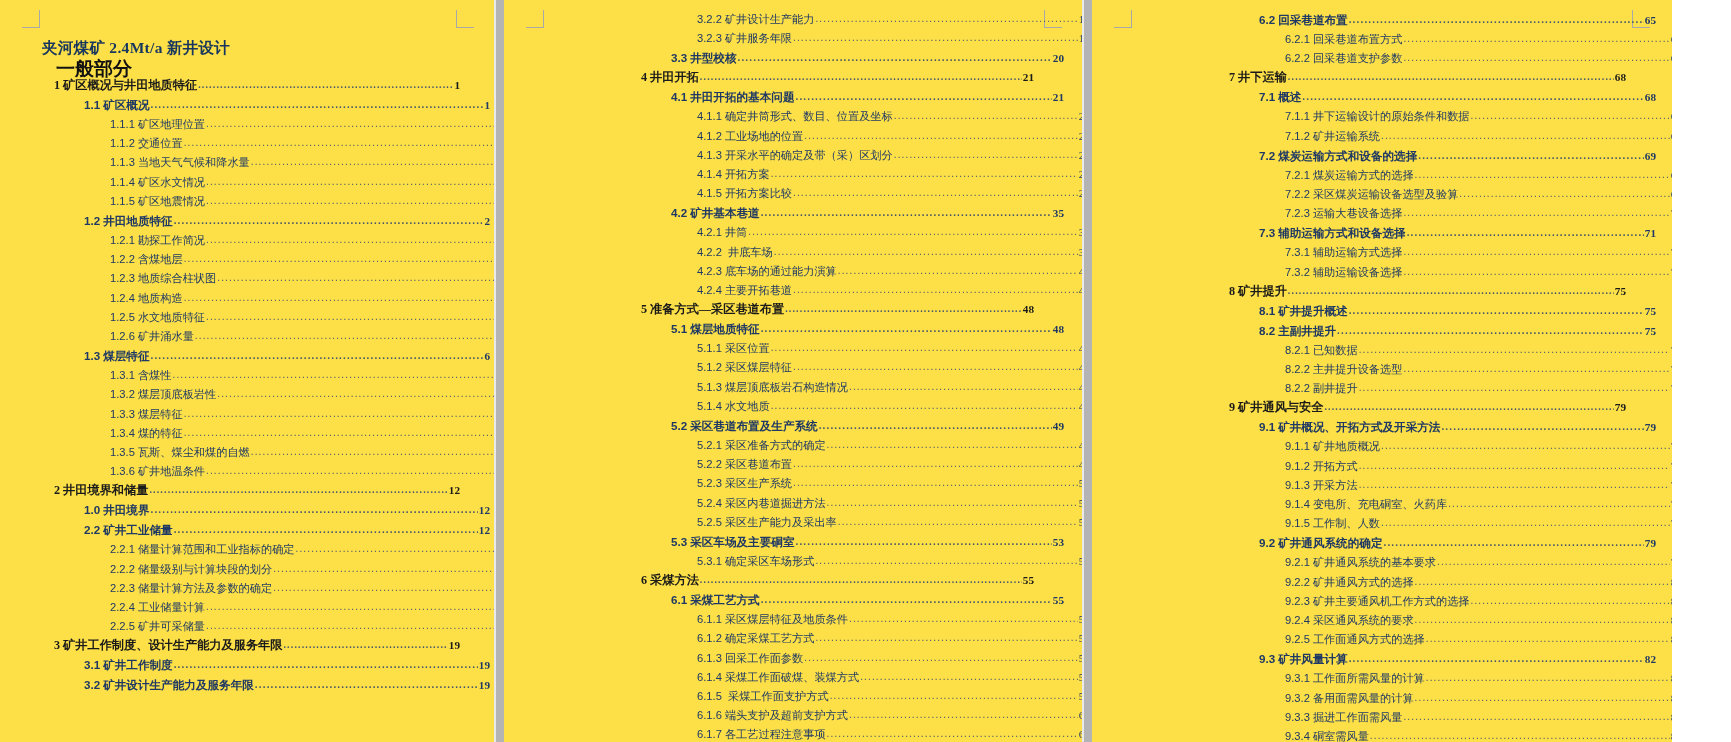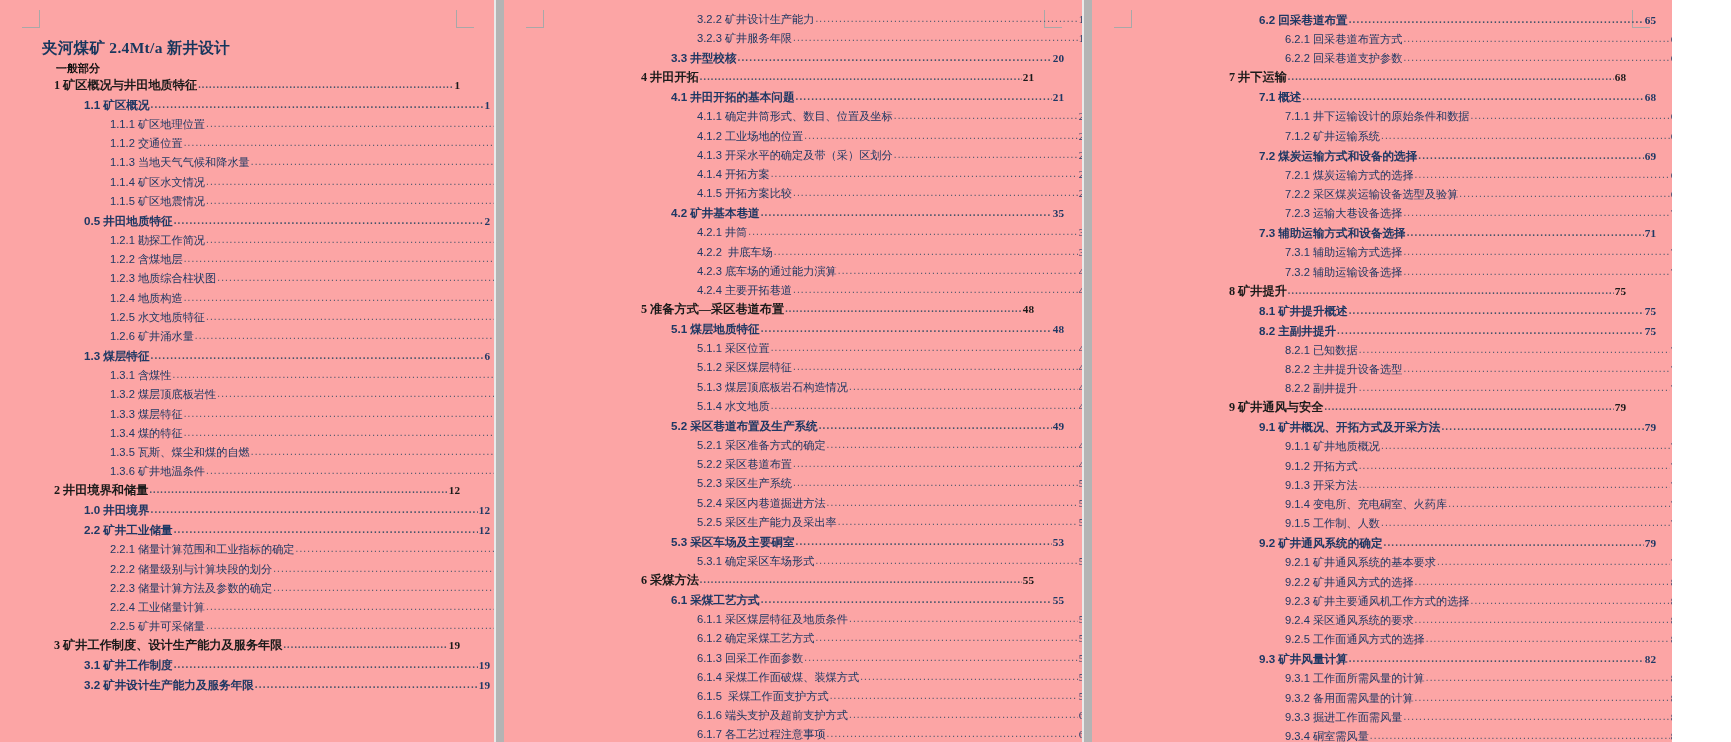--- a/index.html
+++ b/index.html
@@ -18,21 +18,21 @@
     width: 1731px;
     height: 742px;
     background: #ffffff;
     display: flex;
     flex-direction: row;
     align-items: flex-start;
   }
   
   .page {
     position: relative;
-    background: #fca5a5;
+    background: #fde047;
     height: 742px;
     overflow: hidden;
     flex: 0 0 auto;
     box-sizing: border-box;
     padding-left: 20px;
   }
   .page-1 { width: 496px; }
   .page-2 { width: 580px; }
   .page-3 { width: 580px; }
 
@@ -104,21 +104,21 @@
     font-weight: bold;
     font-size: 16px;
     letter-spacing: 14px;
     margin-top: 26px;
     margin-bottom: 8px;
   }
   .section-label {
     color: #111111;
     font-family: "Liberation Serif", "DejaVu Serif", serif;
     font-weight: bold;
-    font-size: 11px;
+    font-size: 19px;
     margin-left: 14px;
     margin-top: 2px;
     margin-bottom: 0px;
     line-height: 15px;
   }
 
   
   .toc-list { margin: 0; padding: 0; }
 
   .toc-entry {
@@ -215,21 +215,21 @@
           </div>
           <div class="toc-entry lvl-3">
             <span class="lbl"><span class="num">1.1.4</span>矿区水文情况</span>
             <span class="dots">.......................................................................................................................</span>
           </div>
           <div class="toc-entry lvl-3">
             <span class="lbl"><span class="num">1.1.5</span>矿区地震情况</span>
             <span class="dots">.......................................................................................................................</span>
           </div>
           <div class="toc-entry lvl-2">
-            <span class="lbl"><span class="num">0.5</span>井田地质特征</span>
+            <span class="lbl"><span class="num">1.2</span>井田地质特征</span>
             <span class="dots">.......................................................................................................................</span>
             <span class="pg">2</span>
           </div>
           <div class="toc-entry lvl-3">
             <span class="lbl"><span class="num">1.2.1</span>勘探工作简况</span>
             <span class="dots">.......................................................................................................................</span>
           </div>
           <div class="toc-entry lvl-3">
             <span class="lbl"><span class="num">1.2.2</span>含煤地层</span>
             <span class="dots">.......................................................................................................................</span>

